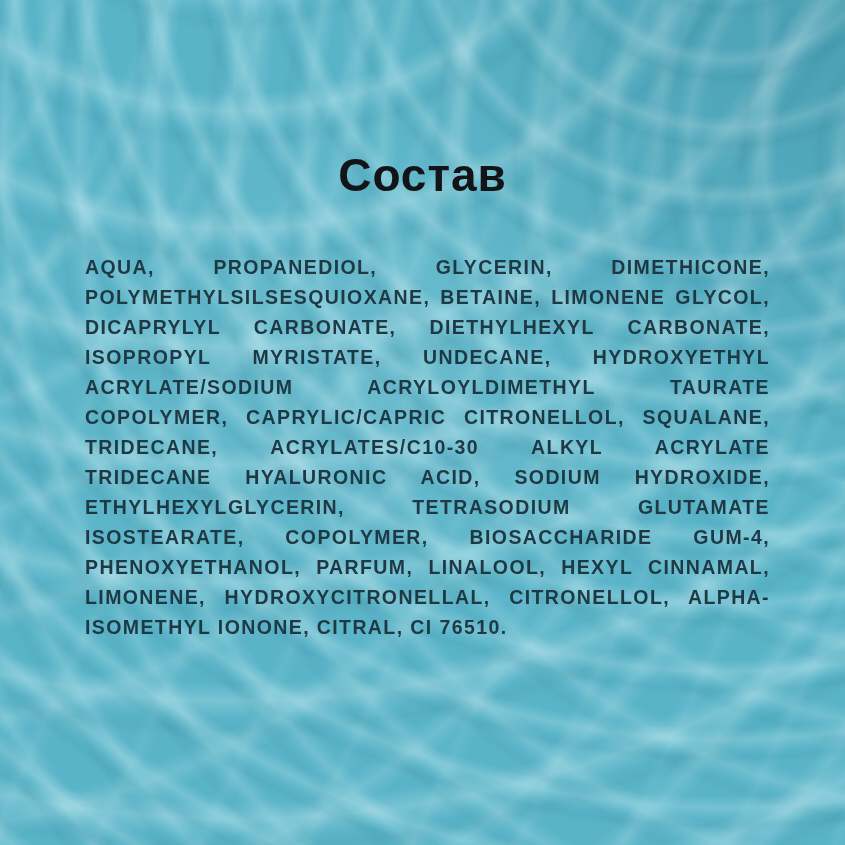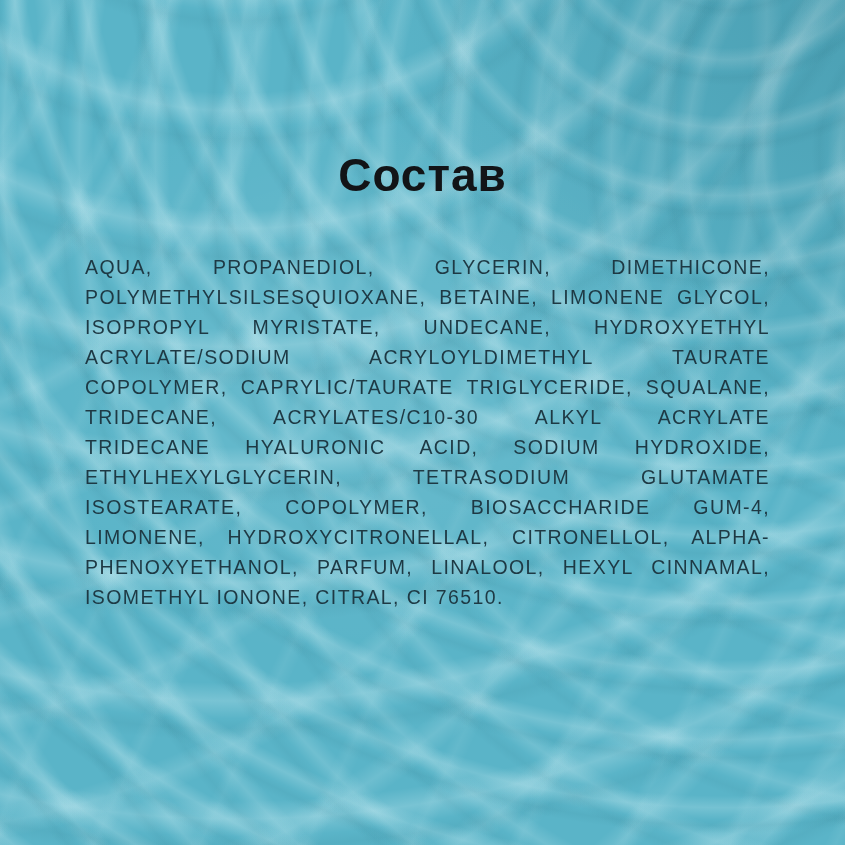--- a/index.html
+++ b/index.html
@@ -75,21 +75,21 @@
   }
 
   .ingredients {
     position: absolute;
     top: 252px;
     left: 85px;
     right: 75px;
     color: #1E3944;
     font-size: 19.5px;
     line-height: 30px;
-    font-weight: 400;
+    font-weight: 700;
     letter-spacing: 1.4px;
   }
 
   .ingredients .line {
     text-align: justify;
     text-align-last: justify;
     white-space: normal;
   }
 
   .ingredients .line.last {
@@ -99,25 +99,26 @@
 </head>
 <body>
 
 <div class="page">
 
   <h1 class="title">Состав</h1>
 
   <div class="ingredients">
     <div class="line">AQUA, PROPANEDIOL, GLYCERIN, DIMETHICONE,</div>
     <div class="line">POLYMETHYLSILSESQUIOXANE, BETAINE, LIMONENE GLYCOL,</div>
+    <div class="line">DICAPRYLYL CARBONATE, DIETHYLHEXYL CARBONATE,</div>
     <div class="line">ISOPROPYL MYRISTATE, UNDECANE, HYDROXYETHYL</div>
     <div class="line">ACRYLATE/SODIUM ACRYLOYLDIMETHYL TAURATE</div>
-    <div class="line">COPOLYMER, CAPRYLIC/TAURATE TRIGLYCERIDE, SQUALANE,</div>
+    <div class="line">COPOLYMER, CAPRYLIC/CAPRIC CITRONELLOL, SQUALANE,</div>
     <div class="line">TRIDECANE, ACRYLATES/C10-30 ALKYL ACRYLATE</div>
     <div class="line">TRIDECANE HYALURONIC ACID, SODIUM HYDROXIDE,</div>
     <div class="line">ETHYLHEXYLGLYCERIN, TETRASODIUM GLUTAMATE</div>
     <div class="line">ISOSTEARATE, COPOLYMER, BIOSACCHARIDE GUM-4,</div>
+    <div class="line">PHENOXYETHANOL, PARFUM, LINALOOL, HEXYL CINNAMAL,</div>
     <div class="line">LIMONENE, HYDROXYCITRONELLAL, CITRONELLOL, ALPHA-</div>
-    <div class="line">PHENOXYETHANOL, PARFUM, LINALOOL, HEXYL CINNAMAL,</div>
     <div class="line last">ISOMETHYL IONONE, CITRAL, CI 76510.</div>
   </div>
 
 </div>
 
 </body></html>

